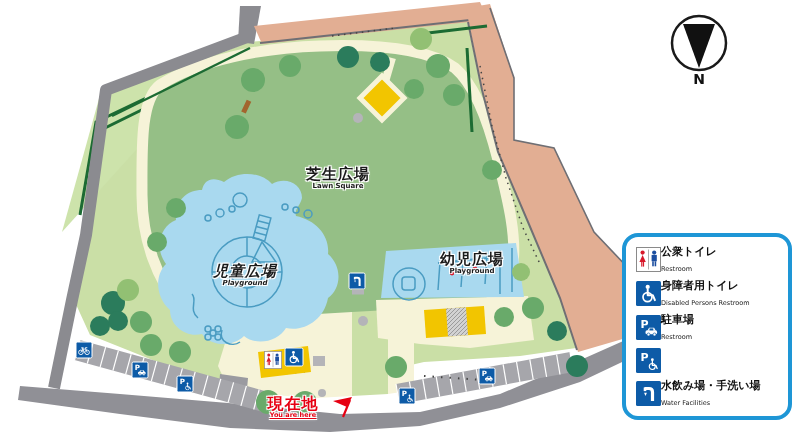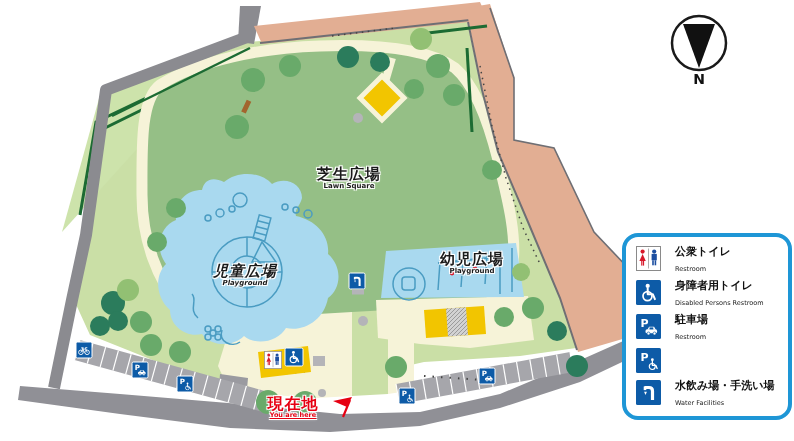--- a/index.html
+++ b/index.html
@@ -11,21 +11,21 @@
     color:#1a1a1a;
     text-shadow:-1px -1px 0 #fff,1px -1px 0 #fff,-1px 1px 0 #fff,1px 1px 0 #fff,0 0 3px #fff;}
   .map-label .ja{font-size:15px;font-weight:bold;letter-spacing:1px;line-height:1;}
   .map-label .en{font-size:7px;font-weight:bold;line-height:1.2;}
   .map-label.red{color:#e60012;}
   .map-label.red .ja{font-size:16px;}
   .map-label.red .en{font-size:6.5px;text-decoration:underline;}
   .legend{position:absolute;left:622px;top:233px;width:170px;height:187px;box-sizing:border-box;
     background:#fff;border:4px solid #1e96d6;border-radius:16px;
     padding:9px 6px 9px 10px;display:flex;flex-direction:column;justify-content:space-between;}
-  .legend-row{display:flex;align-items:flex-start;gap:14px;}
+  .legend-row{display:flex;align-items:center;gap:0;}
   .legend-icon{width:25px;height:25px;flex:none;}
   .legend-txt .ja{font-size:11px;font-weight:bold;color:#111;line-height:1.1;}
   .legend-txt .en{font-size:6.5px;color:#222;line-height:1.1;margin-top:8px;}
 </style>
 </head>
 <body>
 
 <div class="stage">
 
 <svg class="mapsvg" width="794" height="441" viewBox="0 0 794 441">
@@ -312,21 +312,21 @@
     <polygon points="683,24 715,24 699,68" fill="#111"></polygon>
     <text x="699" y="84" text-anchor="middle" font-size="14" font-weight="bold" fill="#111">N</text>
   </g>
 
   <g>
     <path d="M350,400 L343,417" stroke="#e60012" stroke-width="2.2"></path>
     <polygon points="333,401 352,397 347,407" fill="#e60012"></polygon>
   </g>
 </svg>
 
-<div class="map-label" style="left:349px;top:167px;">
+<div class="map-label" style="left:338px;top:167px;">
   <div class="ja">芝生広場</div>
   <div class="en">Lawn Square</div>
 </div>
 <div class="map-label" style="left:245px;top:264px;font-style:italic;">
   <div class="ja">児童広場</div>
   <div class="en">Playground</div>
 </div>
 <div class="map-label" style="left:432px;top:252px;margin-left:40px;">
   <div class="ja">幼児広場</div>
   <div class="en">Playground</div>

